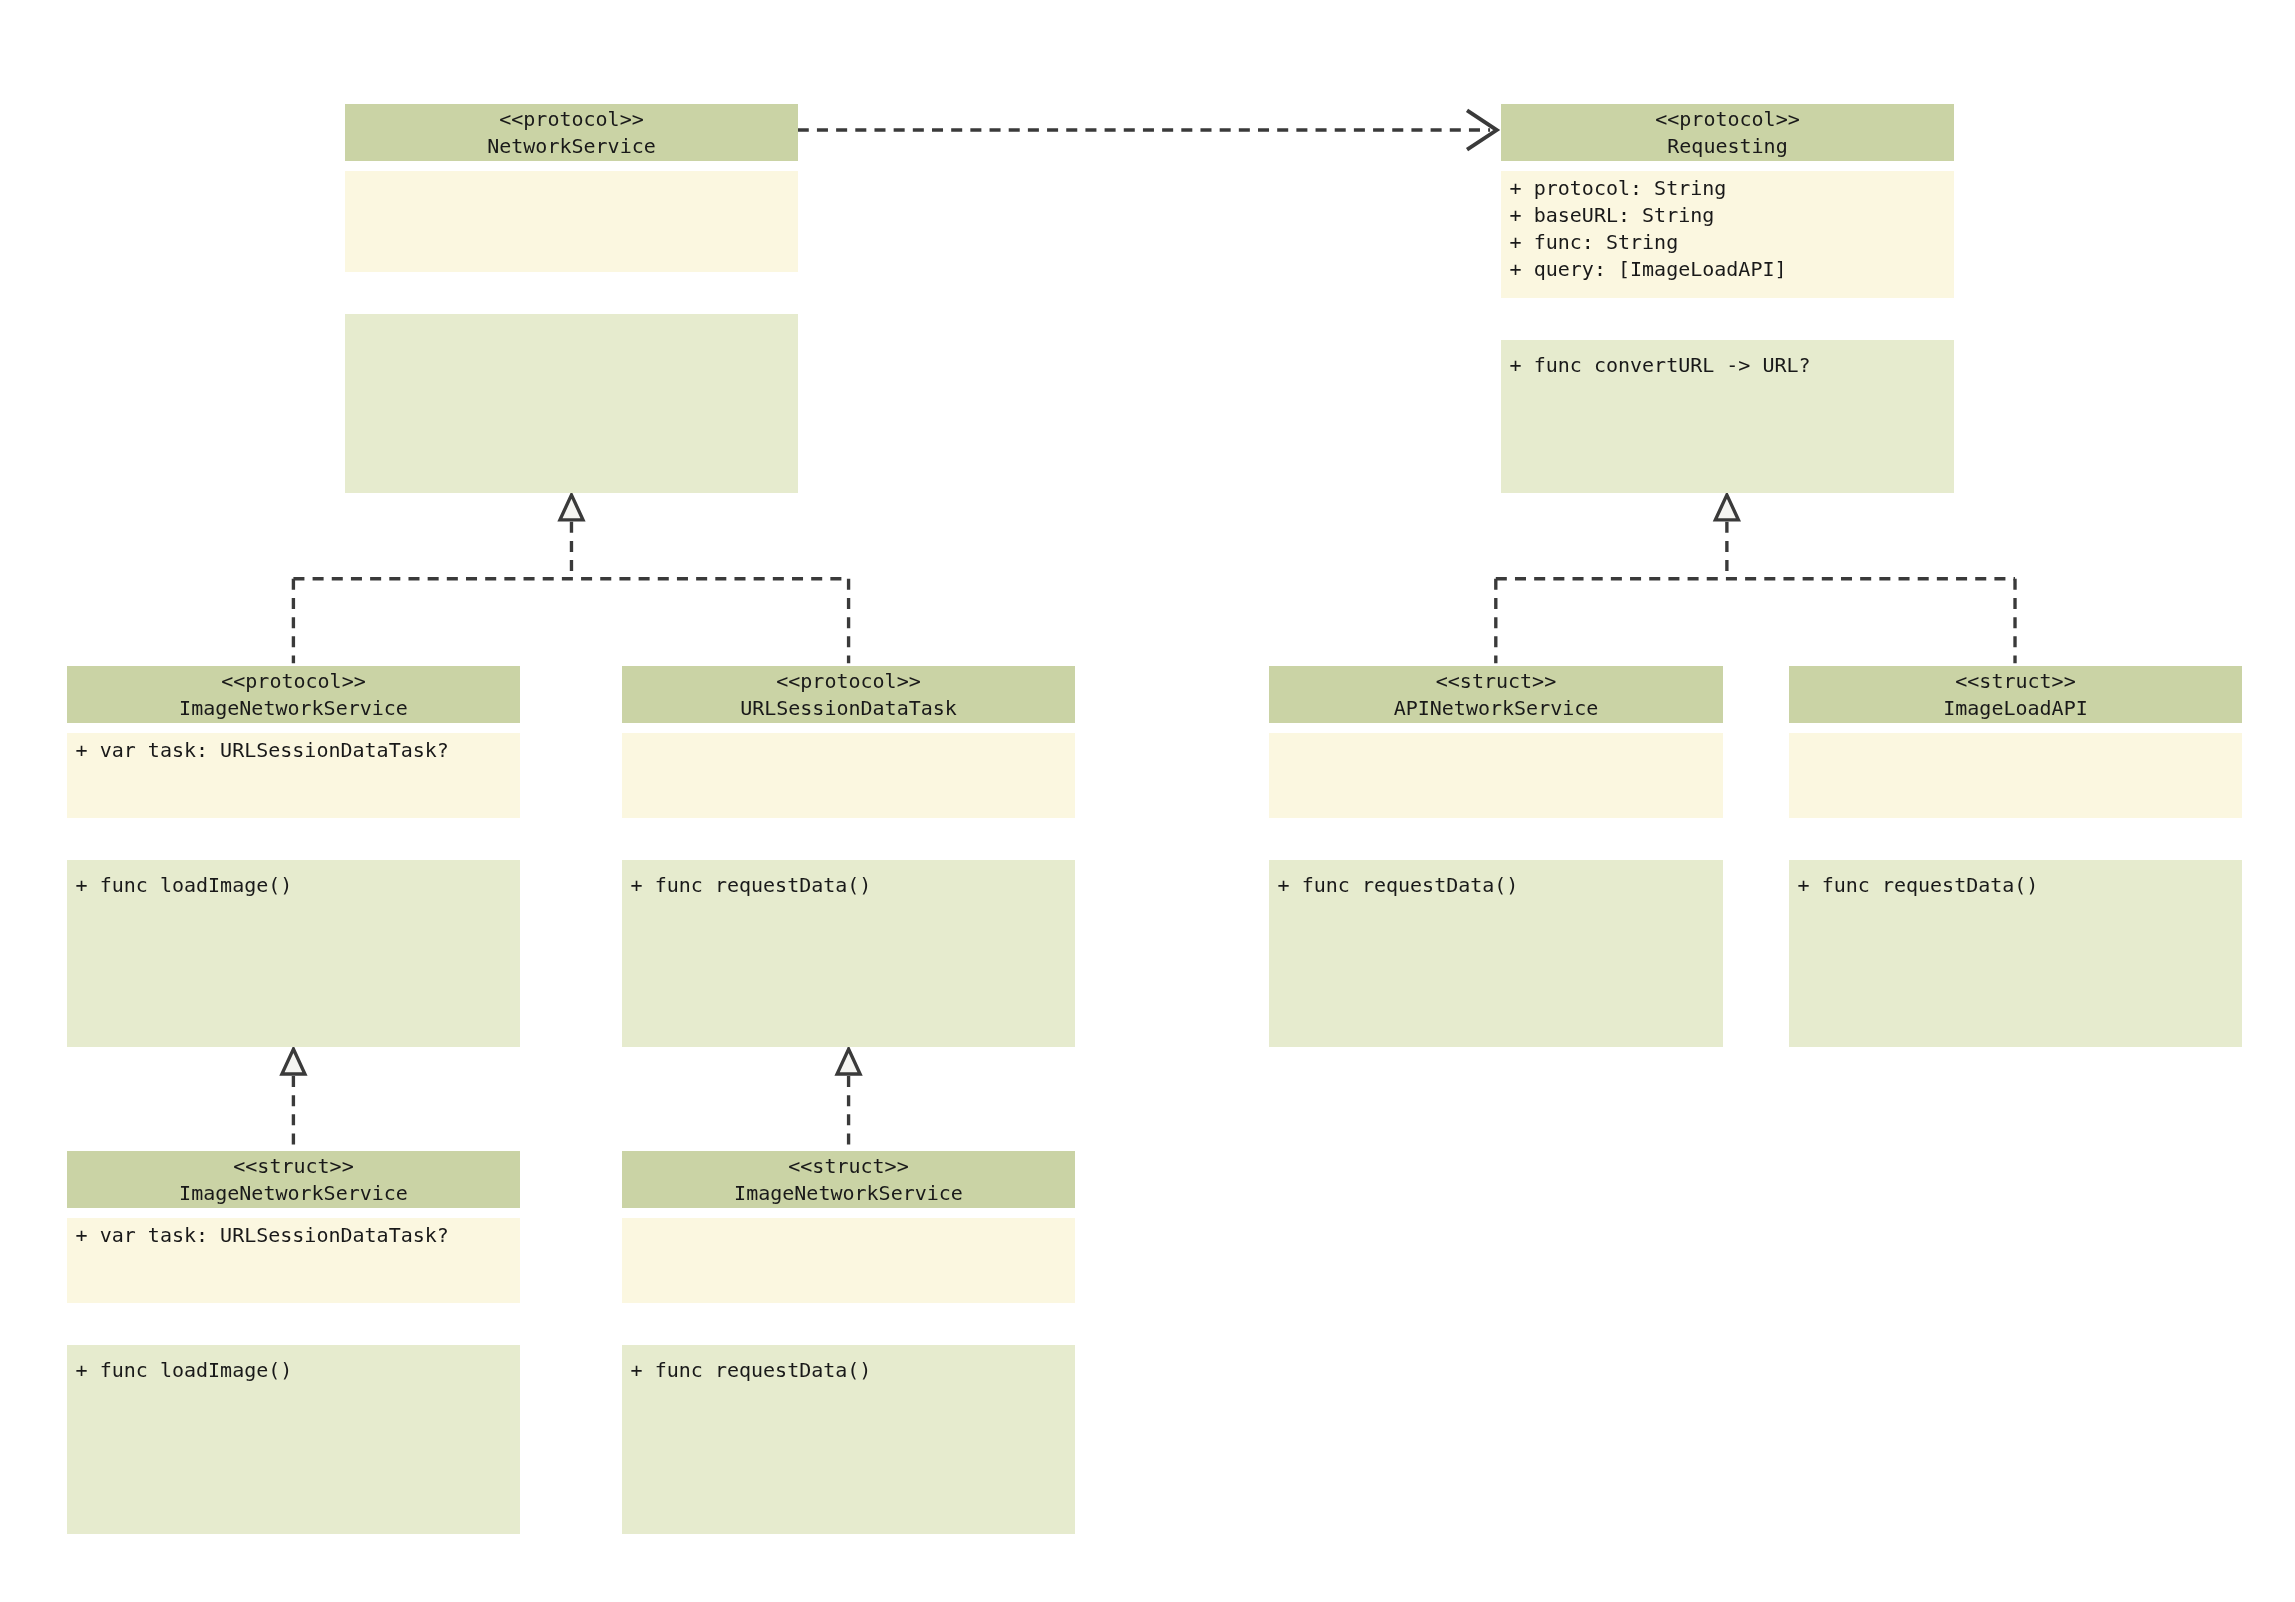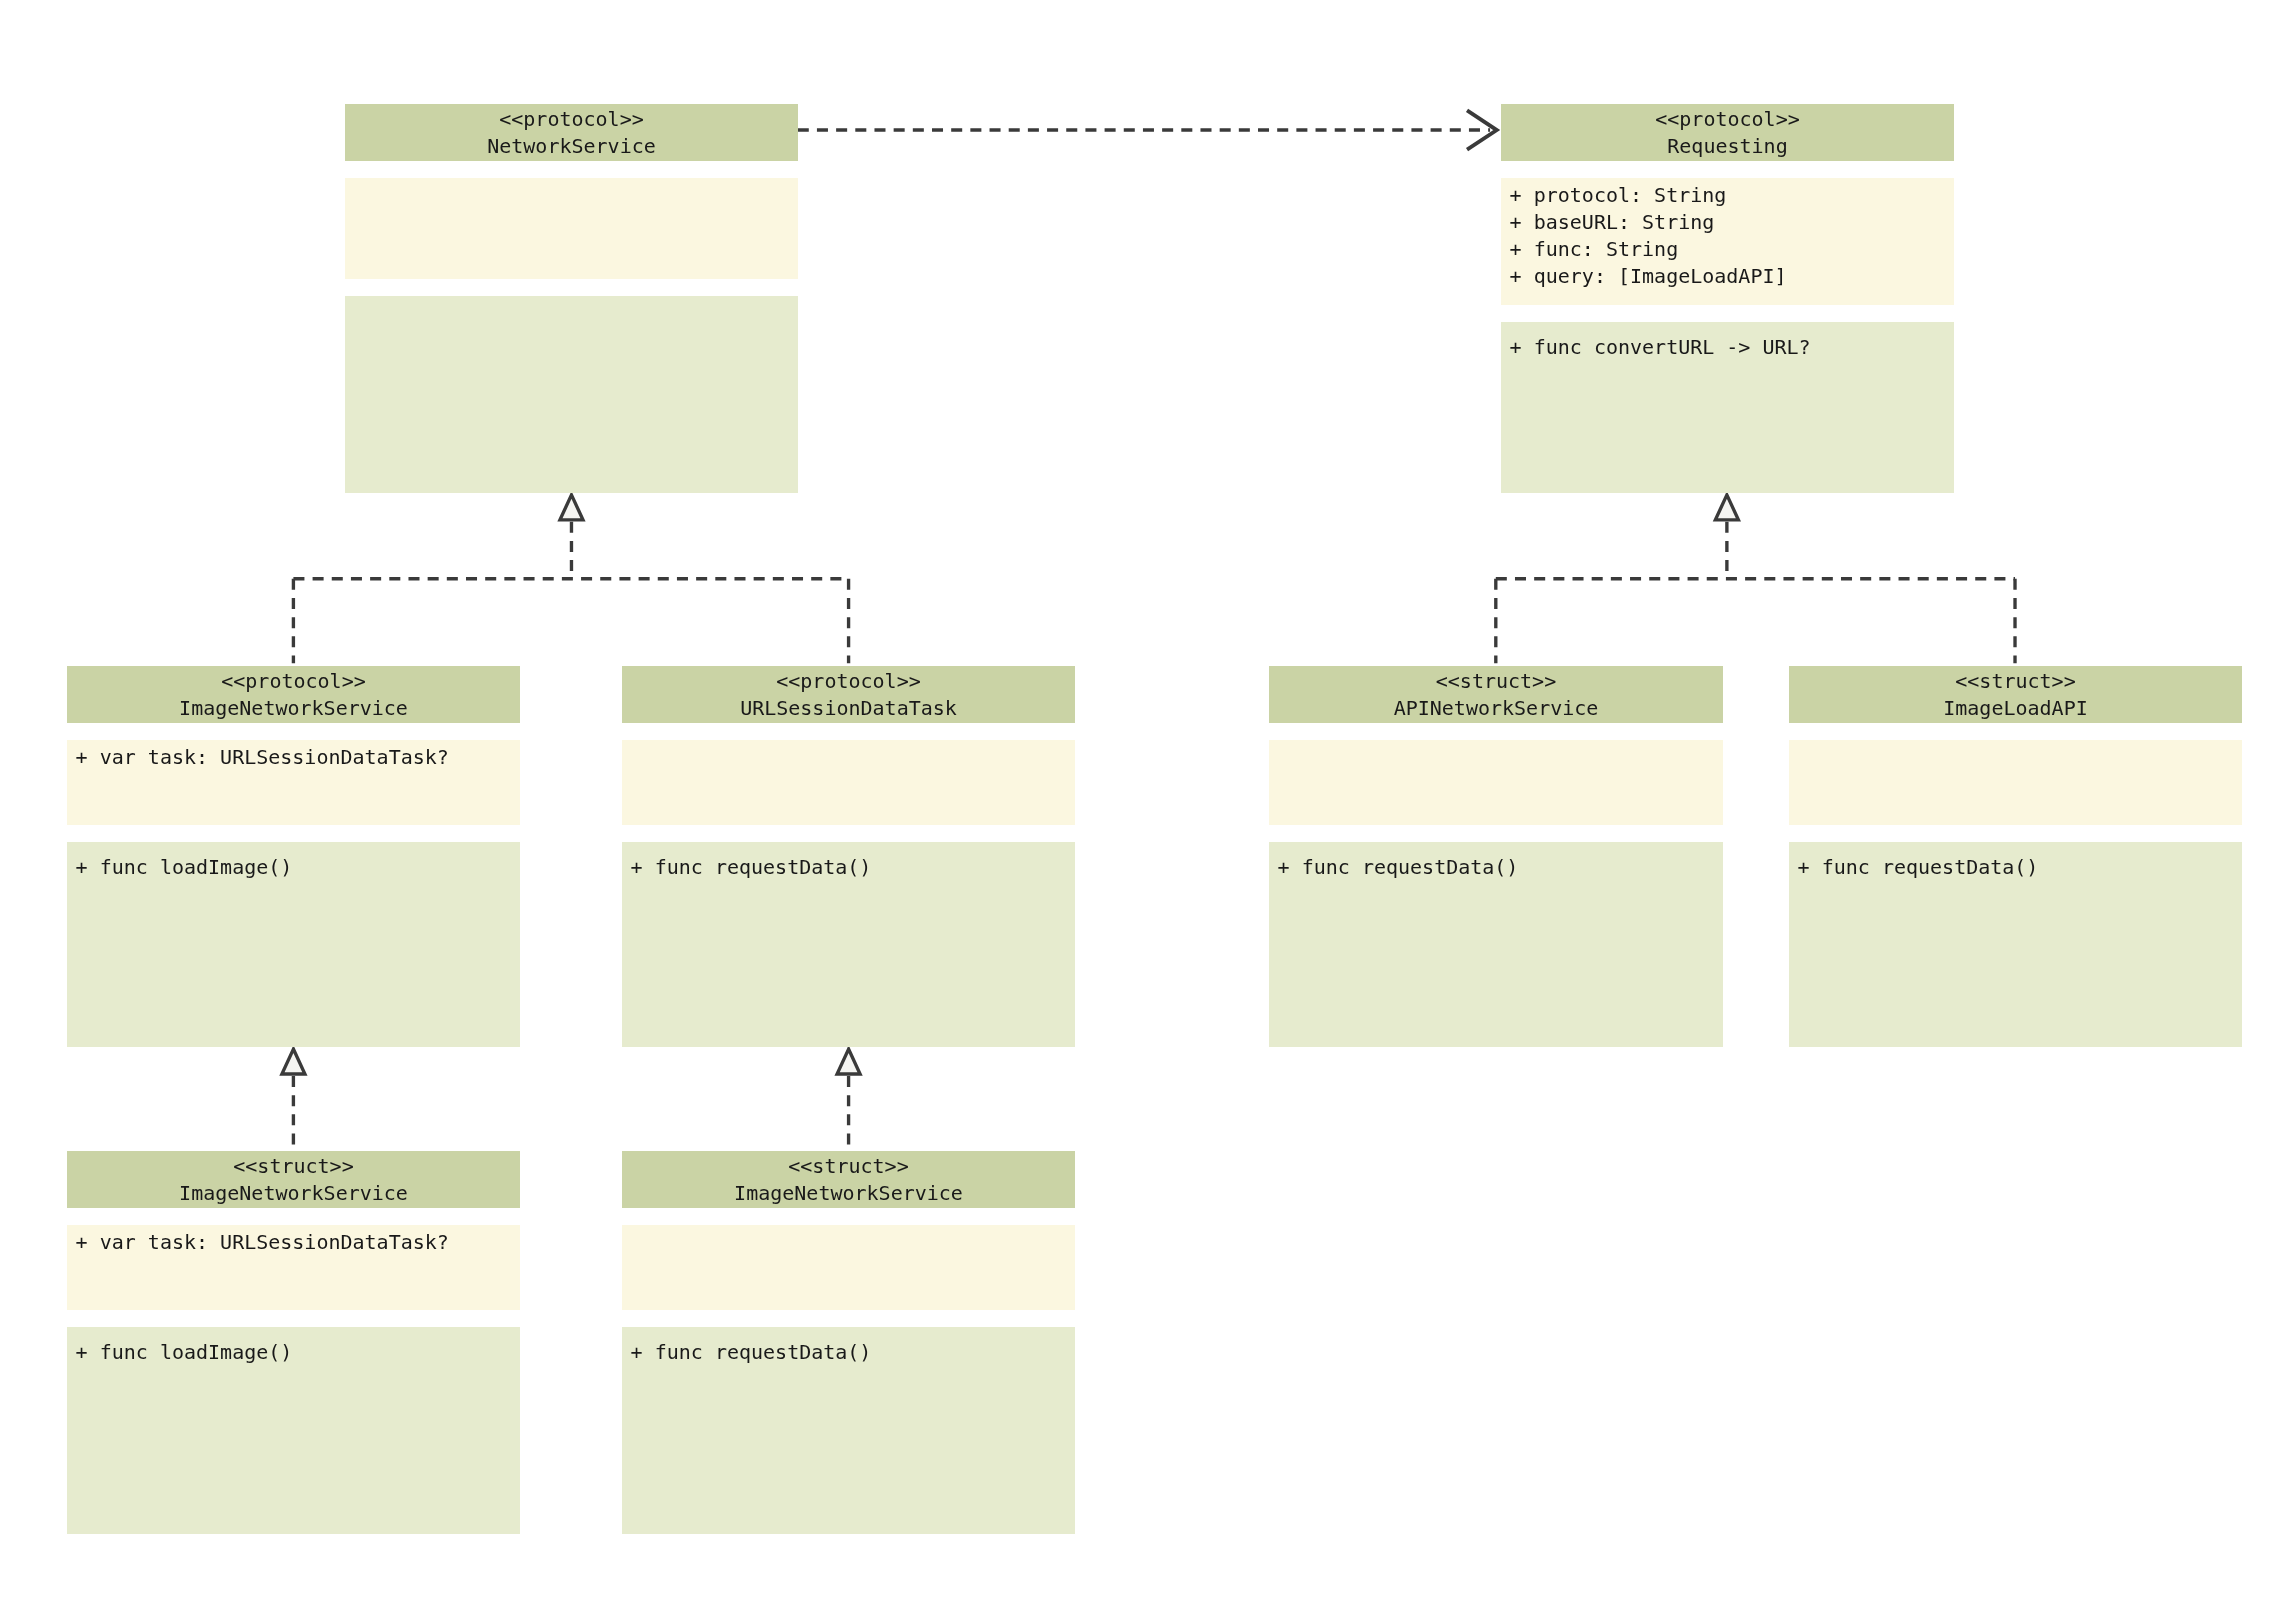--- a/index.html
+++ b/index.html
@@ -17,29 +17,29 @@
     width:2295px;height:1602px;position:relative;overflow:hidden;
     font-family:"DejaVu Sans Mono","Liberation Mono",monospace;
     color:var(--text);
   }
   .canvas{position:absolute;left:0;top:0;width:2295px;height:1602px;}
   svg.connectors{position:absolute;left:0;top:0;pointer-events:none;}
   .dash{stroke:var(--connector);stroke-width:7;fill:none;stroke-dasharray:23 17;}
   .open-arrowhead{stroke:var(--connector);stroke-width:8;fill:none;stroke-linecap:butt;}
   .tri{fill:var(--arrowhead-fill);stroke:var(--connector);stroke-width:7;stroke-linejoin:miter;}
   .uml-class{
-    position:absolute;display:flex;flex-direction:column;row-gap:17px;
+    position:absolute;display:flex;flex-direction:column;row-gap:10px;
     background:var(--bg);font-size:20px;line-height:27px;border-radius:8px;
   }
   .cls-header{
     height:57px;flex:0 0 57px;background:var(--header-fill);
     text-align:center;padding-top:2.4px;
   }
   .cls-attrs{background:var(--attr-fill);padding:3.8px 8.6px 0 8.6px;overflow:hidden;}
-  .cls-methods{background:var(--method-fill);flex:1 1 auto;padding:11.5px 8.6px 0 8.6px;overflow:hidden;}
+  .cls-methods{background:var(--method-fill);flex:1 1 auto;padding:11.5px 8.6px 0 8.6px;overflow:hidden;margin-top:32px;}
   .member-line{white-space:pre;}
 </style>
 </head>
 <body>
 
 <div class="canvas">
 
   <svg class="connectors" width="2295" height="1602" viewBox="0 0 4787 3341">
 
     <g>

